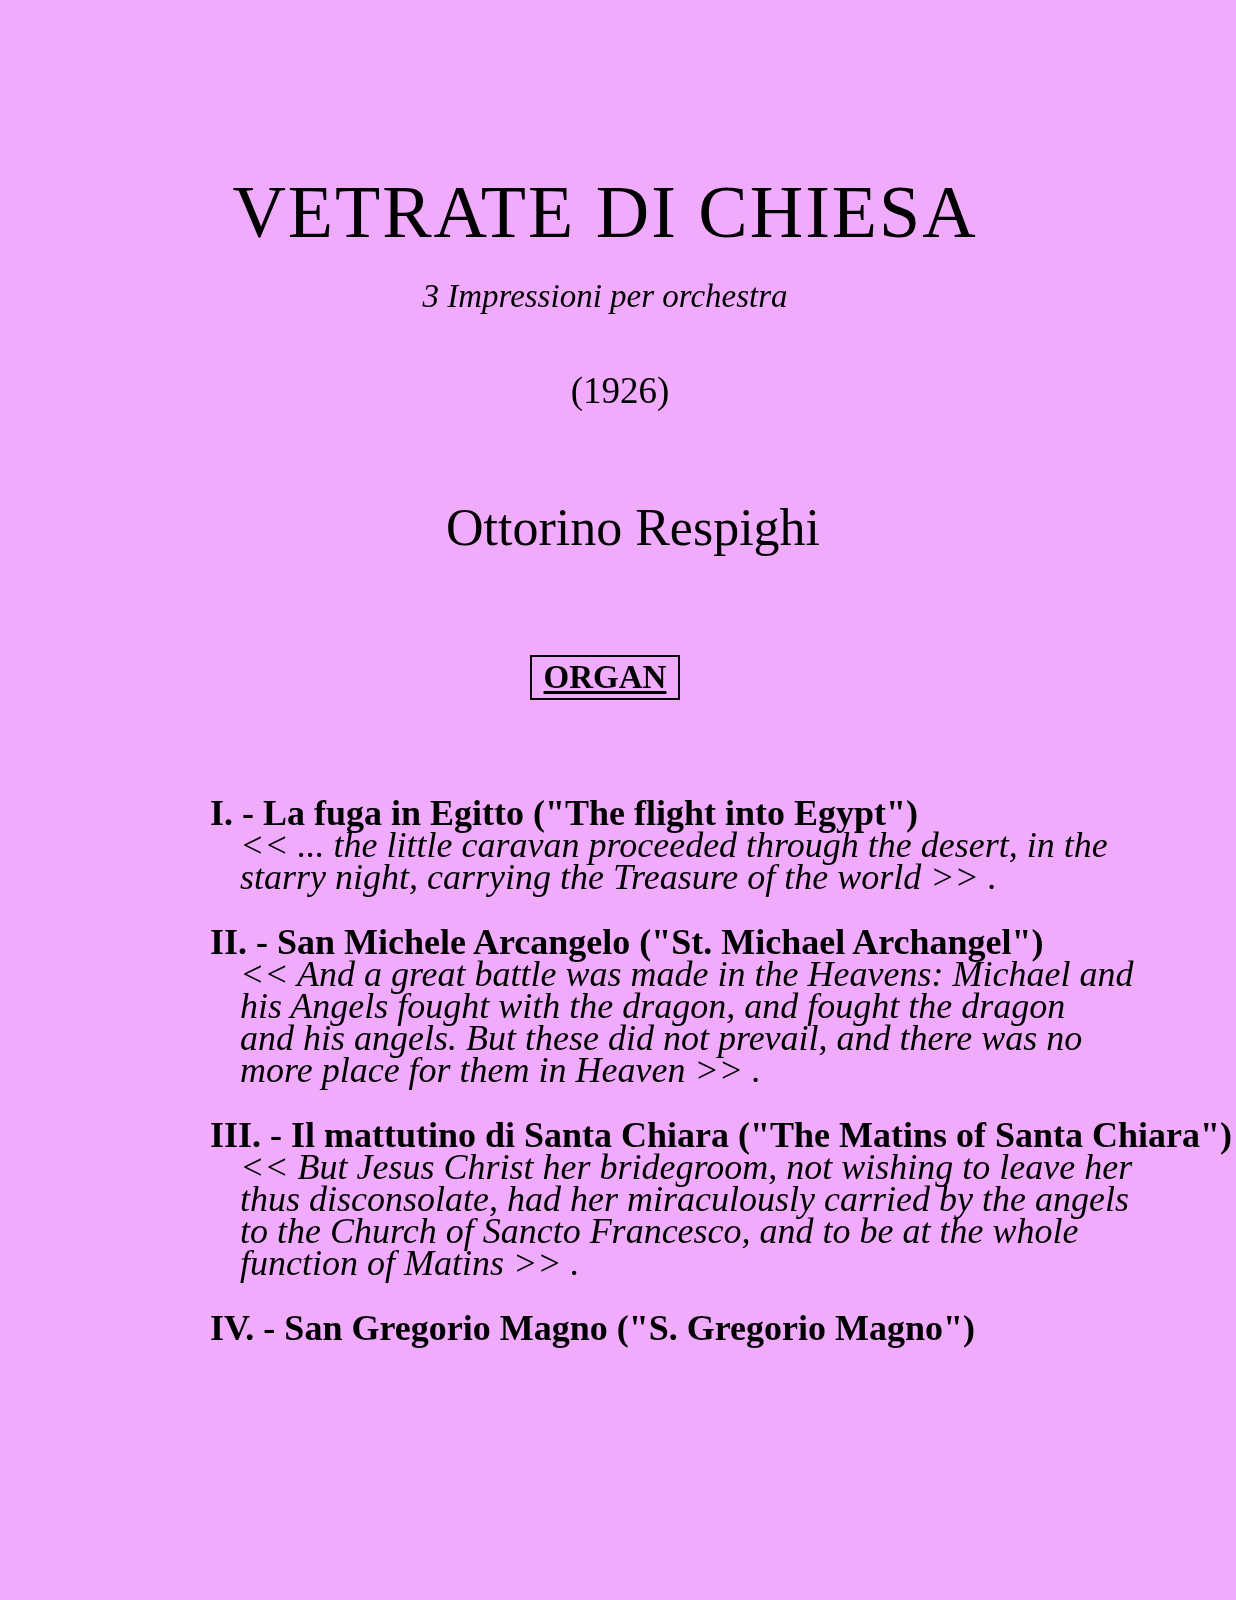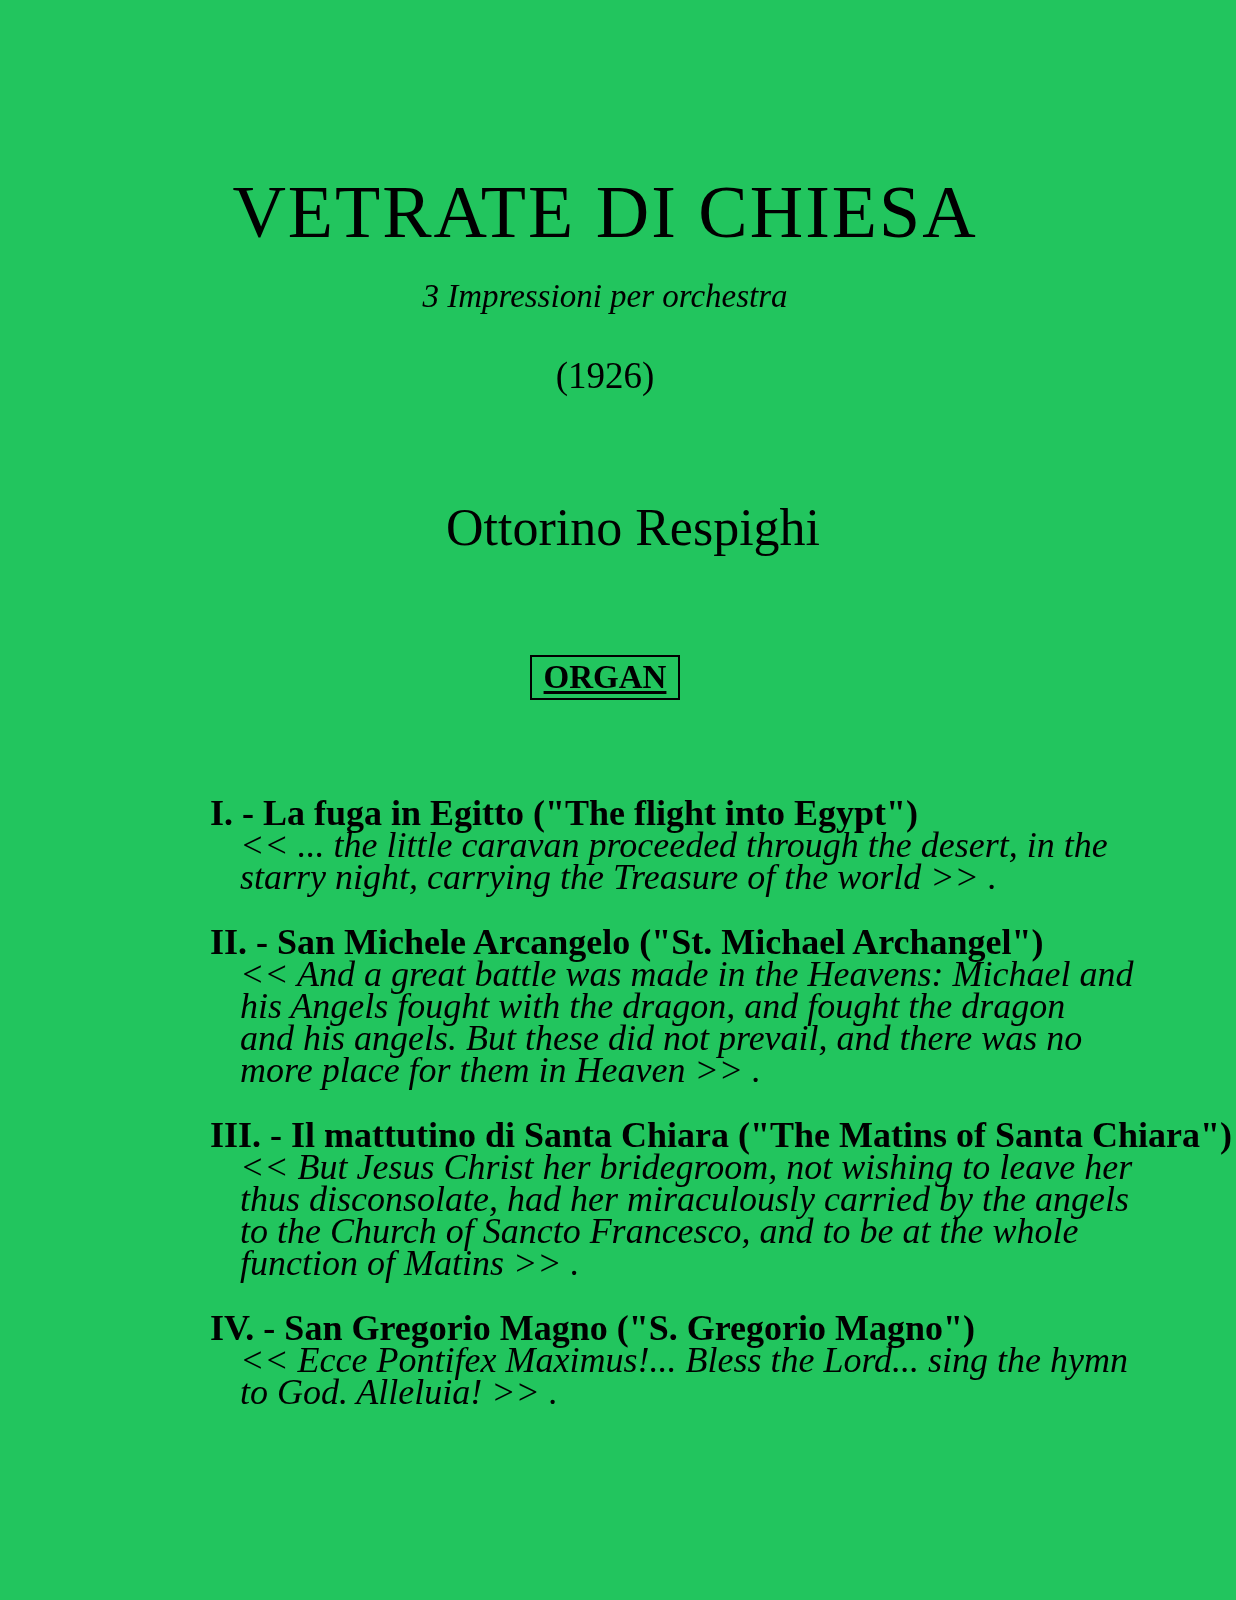--- a/index.html
+++ b/index.html
@@ -4,21 +4,21 @@
 <style>
   html, body {
     margin: 0;
     padding: 0;
     background: #ffffff;
   }
   .page {
     position: relative;
     width: 1236px;
     height: 1600px;
-    background: #22c55e;
+    background: #f0abfc;
     color: #000000;
     font-family: "Liberation Serif", "DejaVu Serif", serif;
     overflow: hidden;
   }
   .centered-band {
     position: absolute;
     left: 0;
     width: 1210px;
     text-align: center;
   }
@@ -35,21 +35,21 @@
     top: 280px;
     font-size: 33px;
     line-height: 1;
     font-style: italic;
     margin: 0;
   }
   .work-year {
     top: 357px;
     font-size: 37px;
     line-height: 1;
-    margin: 0;
+    margin: 15px;
   }
   .composer {
     top: 502px;
     font-size: 52px;
     line-height: 1;
     margin: 0;
     white-space: nowrap;
     padding-left: 28px;
   }
   .instrument-band {
@@ -122,19 +122,17 @@
     <div class="movement">
       <div class="movement-heading">III. - Il mattutino di Santa Chiara ("The Matins of Santa Chiara")</div>
       <div class="movement-quote">&lt;&lt; But Jesus Christ her bridegroom, not wishing to leave her
 thus disconsolate, had her miraculously carried by the angels
 to the Church of Sancto Francesco, and to be at the whole
 function of Matins &gt;&gt; .</div>
     </div>
 
     <div class="movement">
       <div class="movement-heading">IV. - San Gregorio Magno ("S. Gregorio Magno")</div>
-      <div class="movement-quote">&lt;&lt; Ecce Pontifex Maximus!... Bless the Lord... sing the hymn
-to God. Alleluia! &gt;&gt; .</div>
     </div>
 
   </section>
 
 </div>
 
 </body></html>

